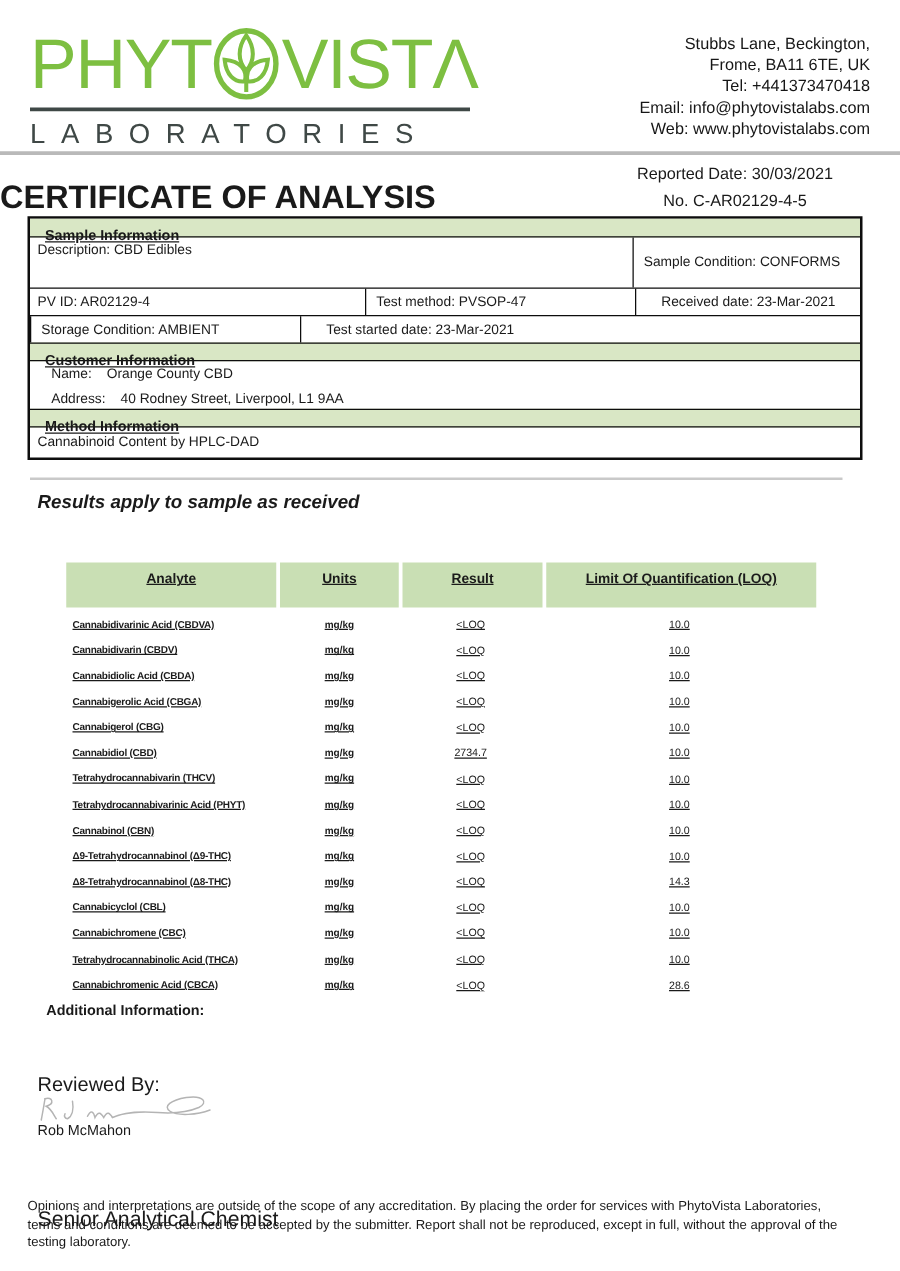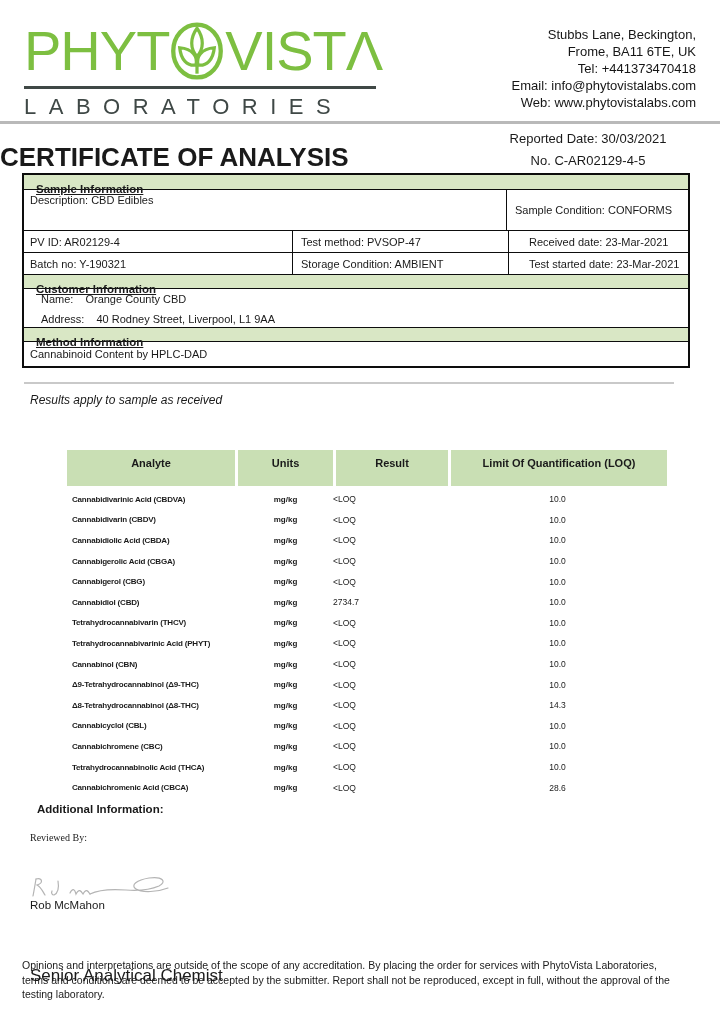--- a/index.html
+++ b/index.html
@@ -47,41 +47,41 @@
   .triple-row{display:flex;height:22px;border-top:1px solid #0d0d0d;}
   .triple-row .c1{width:268px;display:flex;align-items:center;padding-left:6px;}
   .triple-row .c2{width:216px;border-left:1px solid #0d0d0d;display:flex;align-items:center;padding-left:8px;}
   .triple-row .c3{flex:1;border-left:1px solid #0d0d0d;display:flex;align-items:center;padding-left:20px;}
   .cust-row{height:38px;padding:4px 6px;}
   .cust-line{margin-bottom:8px;padding-left:11px;}
   .cust-line .lbl{display:inline-block;margin-right:12px;}
   .method-row{height:24px;display:flex;align-items:center;padding-left:6px;}
 
   .divider{position:absolute;left:24px;top:382px;width:650px;height:2px;background:#c9c9c9;}
-  .results-note{position:absolute;left:30px;top:393px;font-size:12px;font-weight:normal;font-style:italic;}
-
-  
-  .results-table{position:absolute;left:67px;top:450px;width:600px;}
+  .results-note{position:absolute;left:30px;top:393px;font-size:15px;font-weight:bold;font-style:italic;}
+
+  
+  .results-table{position:absolute;left:53px;top:450px;width:600px;text-decoration:underline;}
   .rt-head{display:flex;height:36px;font-weight:bold;font-size:11px;}
   .rt-head .hc{background:var(--table-header-green);padding-top:7px;text-align:center;}
   .rt-head .h1{width:168px;margin-right:3px;}
   .rt-head .h2{width:95px;margin-right:3px;}
   .rt-head .h3{width:112px;margin-right:3px;}
   .rt-head .h4{flex:1;}
   .rt-body{margin-top:3px;}
   .rt-row{display:flex;height:20.6px;align-items:center;}
   .rt-row .d1{width:171px;text-align:left;padding-left:5px;font-weight:bold;
     font-size:8px;letter-spacing:-0.2px;}
   .rt-row .d2{width:95px;text-align:center;font-weight:bold;font-size:8px;}
-  .rt-row .d3{width:115px;font-size:8.5px;}
+  .rt-row .d3{width:115px;text-align:center;font-size:8.5px;}
   .rt-row .d4{flex:1;text-align:center;font-size:8.5px;}
 
   
   .additional{position:absolute;left:37px;top:803px;font-size:11.5px;font-weight:bold;}
-  .reviewed{position:absolute;left:30px;top:832px;font-size:10px;font-family:Liberation Serif, serif;}
+  .reviewed{position:absolute;left:30px;top:860px;font-size:16px;}
   .sig{position:absolute;left:28px;top:873px;width:150px;height:30px;}
   .reviewer-name{position:absolute;left:30px;top:899px;font-size:11.5px;}
   .reviewer-title{position:absolute;left:30px;top:966px;font-size:17px;}
   .disclaimer{position:absolute;left:22px;top:958px;width:650px;font-size:10.5px;line-height:14.5px;}
 </style>
 </head>
 <body>
 
 <div class="page">
 
@@ -124,21 +124,20 @@
     <div class="desc-row">
       <div class="desc-cell">Description: CBD Edibles</div>
       <div class="cond-cell">Sample Condition: CONFORMS</div>
     </div>
     <div class="triple-row">
       <div class="c1">PV ID: AR02129-4</div>
       <div class="c2">Test method: PVSOP-47</div>
       <div class="c3">Received date: 23-Mar-2021</div>
     </div>
     <div class="triple-row">
-      <div class="c1">Batch no: Y-190321</div>
       <div class="c2">Storage Condition: AMBIENT</div>
       <div class="c3">Test started date: 23-Mar-2021</div>
     </div>
     <div class="sec-bar bar-top bar-bottom">
       <span>Customer Information</span>
     </div>
     <div class="cust-row">
       <div class="cust-line">
         <span class="lbl">Name:</span><span>Orange County CBD</span>
       </div>

